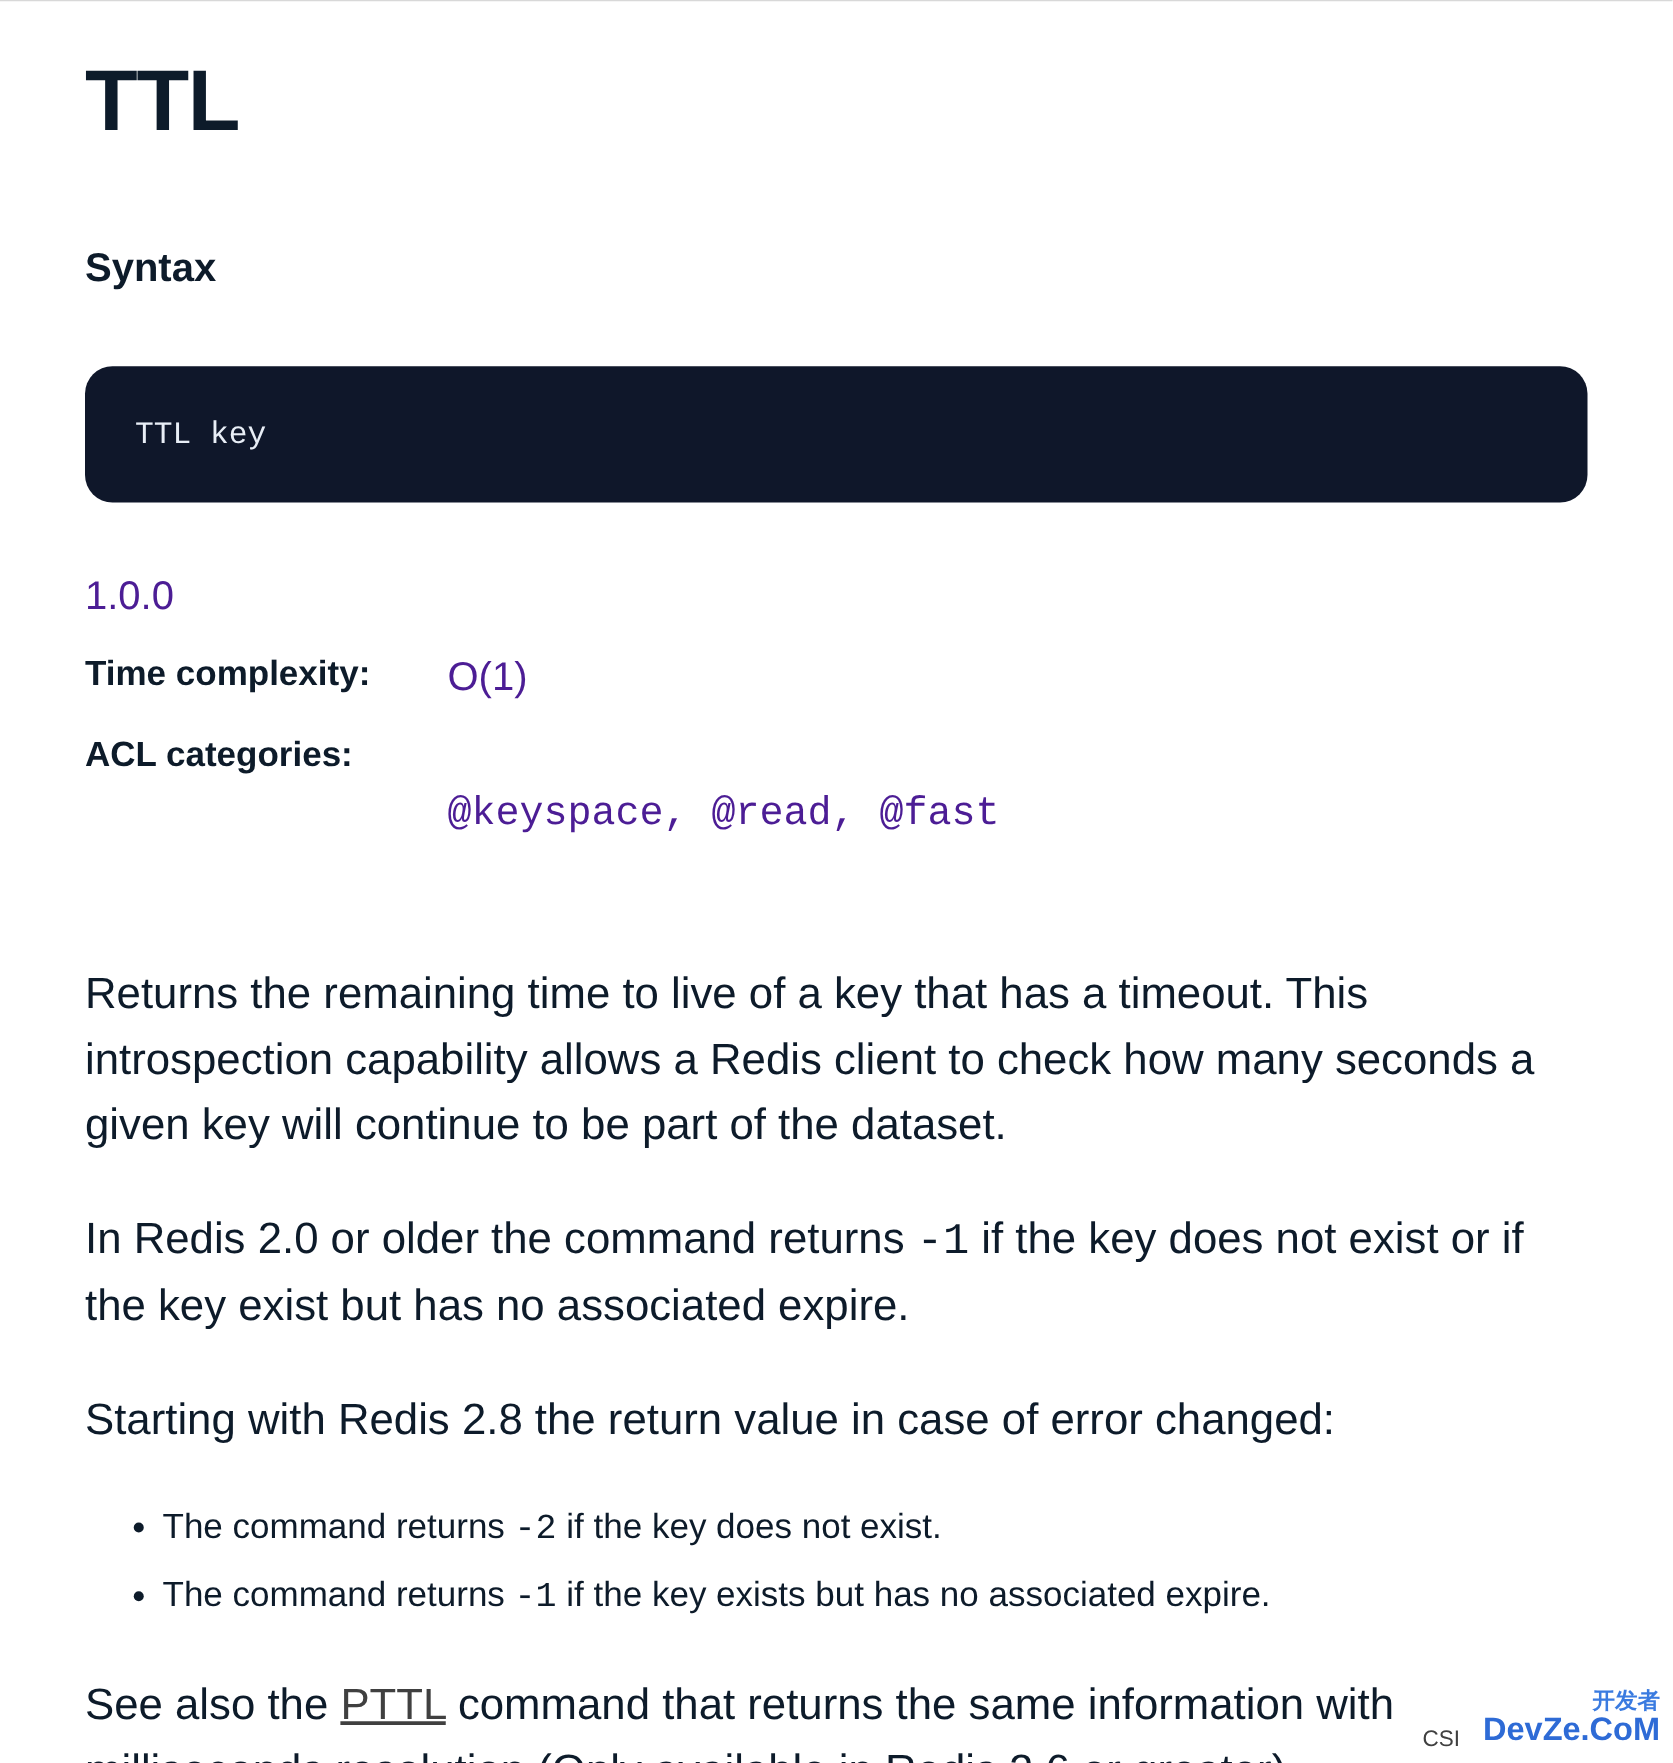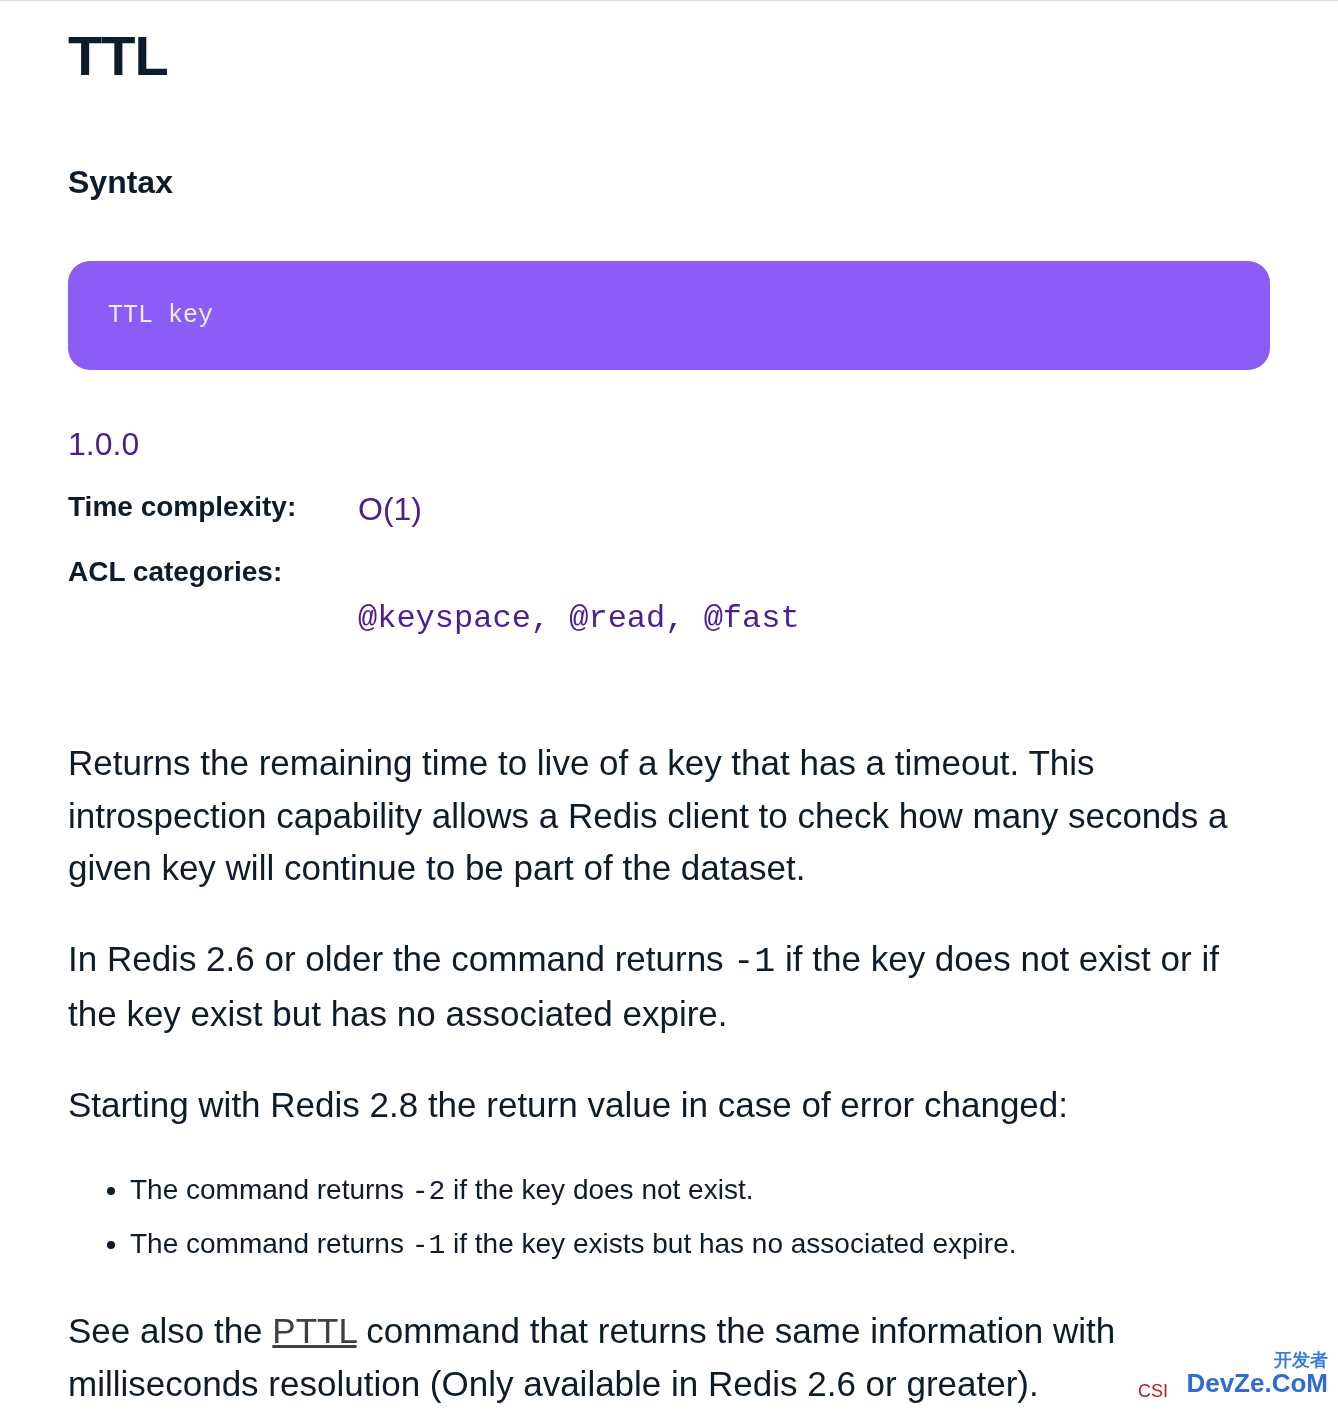--- a/index.html
+++ b/index.html
@@ -7,34 +7,35 @@
       font-family: -apple-system, BlinkMacSystemFont, "Segoe UI", Helvetica, Arial, sans-serif;
       color: #0f1626;
       background: #ffffff;
       width: 1338px;
       border-top: 1px solid #d8d8d8;
     }
     .page {
       padding: 22px 68px 40px 68px;
     }
     .title {
-      font-size: 56px;
+      font-size: 69px;
       font-weight: 600;
       letter-spacing: -1px;
       color: #0d1b2a;
       margin-bottom: 76px;
+      margin-top: 18px;
     }
     .section-heading {
       font-size: 32px;
       font-weight: 700;
       color: #0d1b2a;
       margin-bottom: 60px;
     }
     .code-block {
-      background: #8b5cf6;
+      background: #0f172a;
       color: #e8eef6;
       font-family: "SFMono-Regular", Consolas, "Liberation Mono", Menlo, monospace;
       font-size: 25px;
       padding: 40px 40px;
       border-radius: 22px;
       margin-bottom: 56px;
       white-space: pre;
     }
     .meta-table {
       margin-bottom: 100px;
@@ -93,21 +94,21 @@
       line-height: 1;
       text-shadow: 1px 1px 0 #fff;
       pointer-events: none;
     }
     .watermark .top { font-size: 18px; color: #3a7be0; }
     .csdn {
       position: fixed;
       right: 170px;
       bottom: 8px;
       font-size: 18px;
-      color: #b91c1c;
+      color: #404040;
       pointer-events: none;
     }
   </style>
 </head>
 <body>
 
 <div class="page">
 
   <h1 class="title">TTL</h1>
 
@@ -126,21 +127,21 @@
     <div class="meta-row">
       <div class="meta-label">ACL categories:</div>
       <div class="meta-value mono">@keyspace, @read, @fast</div>
     </div>
   </div>
 
   <div class="body-text">
     <p>Returns the remaining time to live of a key that has a timeout. This introspection capability allows a Redis client to check how many seconds a given key will continue to be part of the dataset.</p>
 
     <p>
-      <span>In Redis 2.6 or older the command returns </span><span class="inline-code">-1</span><span> if the key does not exist or if the key exist but has no associated expire.</span>
+      <span>In Redis 2.0 or older the command returns </span><span class="inline-code">-1</span><span> if the key does not exist or if the key exist but has no associated expire.</span>
     </p>
 
     <p>Starting with Redis 2.8 the return value in case of error changed:</p>
 
     <ul>
       <li>
         <span>The command returns </span><span class="inline-code">-2</span><span> if the key does not exist.</span>
       </li>
       <li>
         <span>The command returns </span><span class="inline-code">-1</span><span> if the key exists but has no associated expire.</span>

